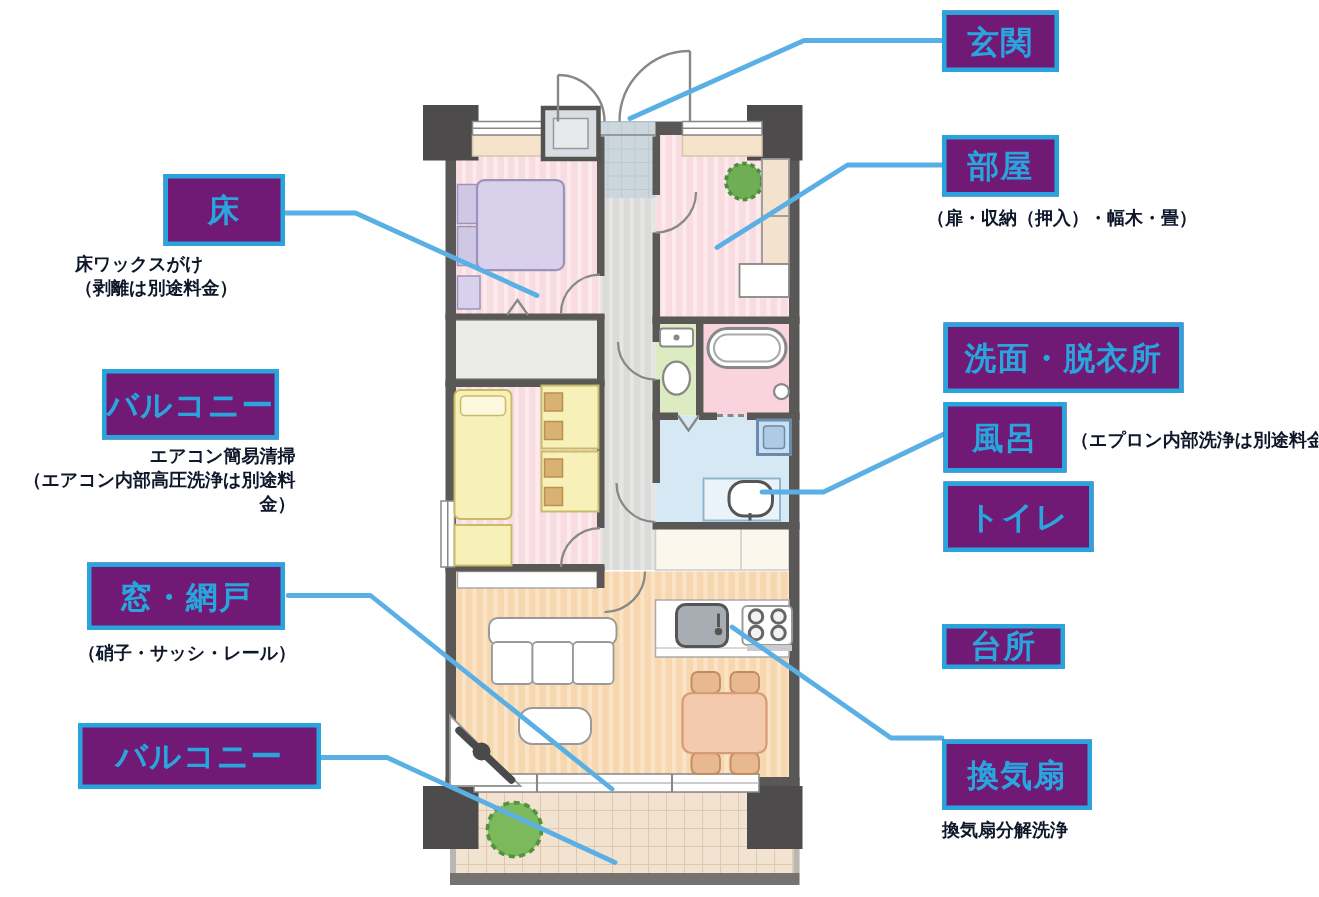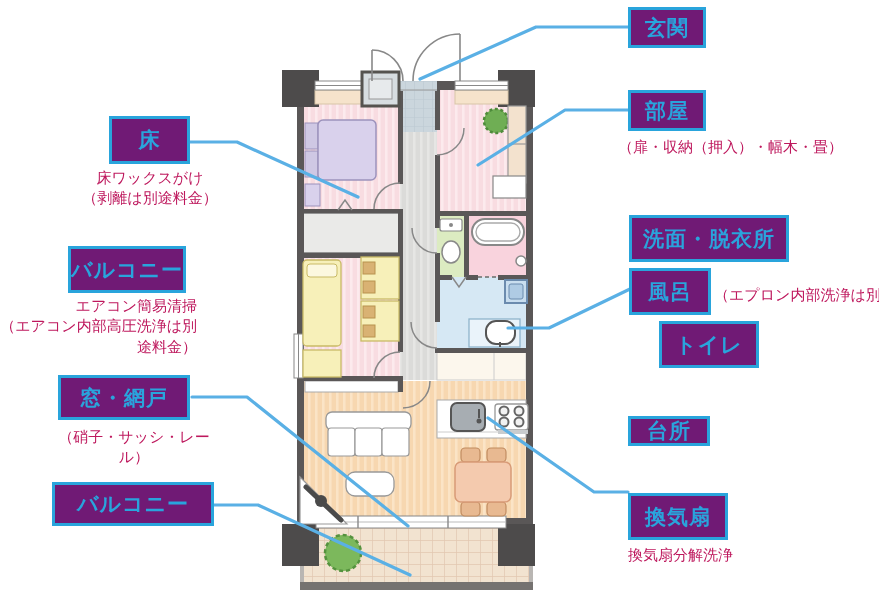--- a/index.html
+++ b/index.html
@@ -8,24 +8,24 @@
     font-family:"Liberation Sans","DejaVu Sans",sans-serif;
   }
   #plan-svg{position:absolute;left:0;top:0;}
   .callout-box{
     position:absolute;box-sizing:border-box;background:#701a75;
     border:3px solid #29A4DC;color:#29A4DC;font-weight:bold;font-size:21px;
     display:flex;align-items:center;justify-content:center;letter-spacing:1px;
     z-index:5;
   }
   .note{
-    position:absolute;color:#be185d;font-weight:normal;font-size:15px;
+    position:absolute;color:#0f172a;font-weight:bold;font-size:12px;
     line-height:1.35;white-space:pre-line;z-index:5;
   }
-  .note.center{text-align:center;}
+  .note.center{}
   .note.right{text-align:right;}
 </style>
 </head>
 <body>
 
 <div id="canvas">
 
   <svg id="plan-svg" width="879" height="598" viewBox="0 0 879 598">
     <defs>
       <pattern id="pPink" width="7" height="7" patternUnits="userSpaceOnUse">
@@ -234,21 +234,21 @@
 
   <div class="callout-box" style="left:68px;top:246px;width:118px;height:47px;">バルコニー</div>
   <div class="note right" style="left:0px;top:296px;width:197px;">エアコン簡易清掃
 （エアコン内部高圧洗浄は別途料金）</div>
 
   <div class="callout-box" style="left:629px;top:215px;width:160px;height:47px;">洗面・脱衣所</div>
 
   <div class="callout-box" style="left:629px;top:268px;width:82px;height:47px;">風呂</div>
   <div class="note" style="left:714px;top:285px;white-space:nowrap;">（エプロン内部洗浄は別途料金）</div>
 
-  <div class="callout-box" style="left:629px;top:321px;width:100px;height:47px;margin-left:30px;">トイレ</div>
+  <div class="callout-box" style="left:629px;top:321px;width:100px;height:47px;">トイレ</div>
 
   <div class="callout-box" style="left:58px;top:375px;width:132px;height:45px;">窓・網戸</div>
   <div class="note center" style="left:52px;top:427px;width:164px;">（硝子・サッシ・レール）</div>
 
   <div class="callout-box" style="left:52px;top:482px;width:162px;height:44px;">バルコニー</div>
 
   <div class="callout-box" style="left:628px;top:416px;width:82px;height:30px;">台所</div>
 
   <div class="callout-box" style="left:628px;top:493px;width:100px;height:47px;">換気扇</div>
   <div class="note" style="left:628px;top:545px;white-space:nowrap;">換気扇分解洗浄</div>

